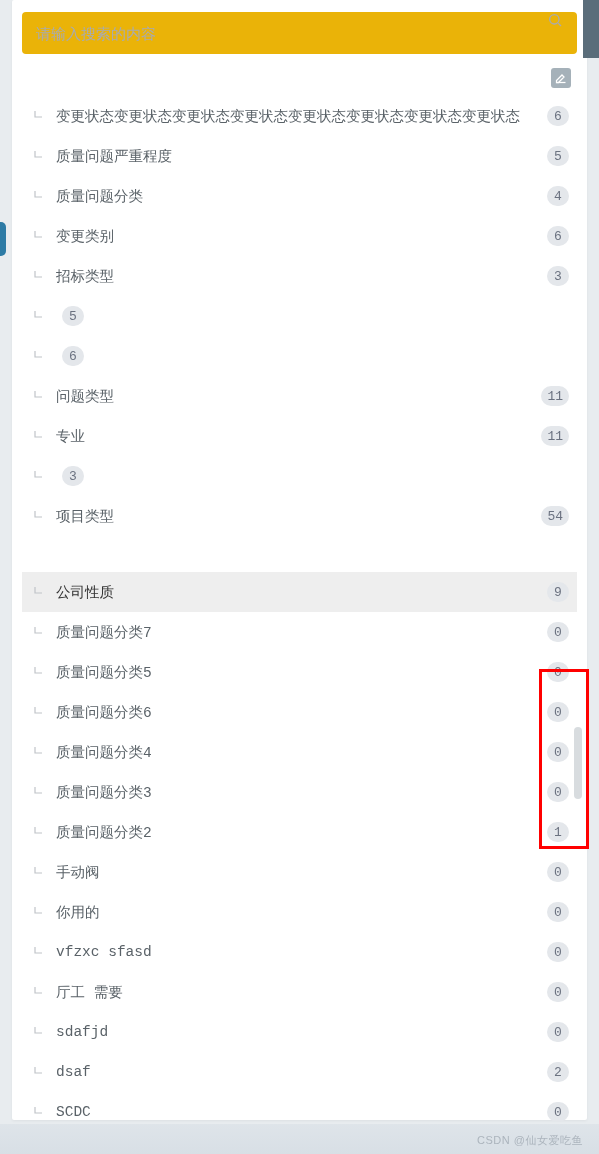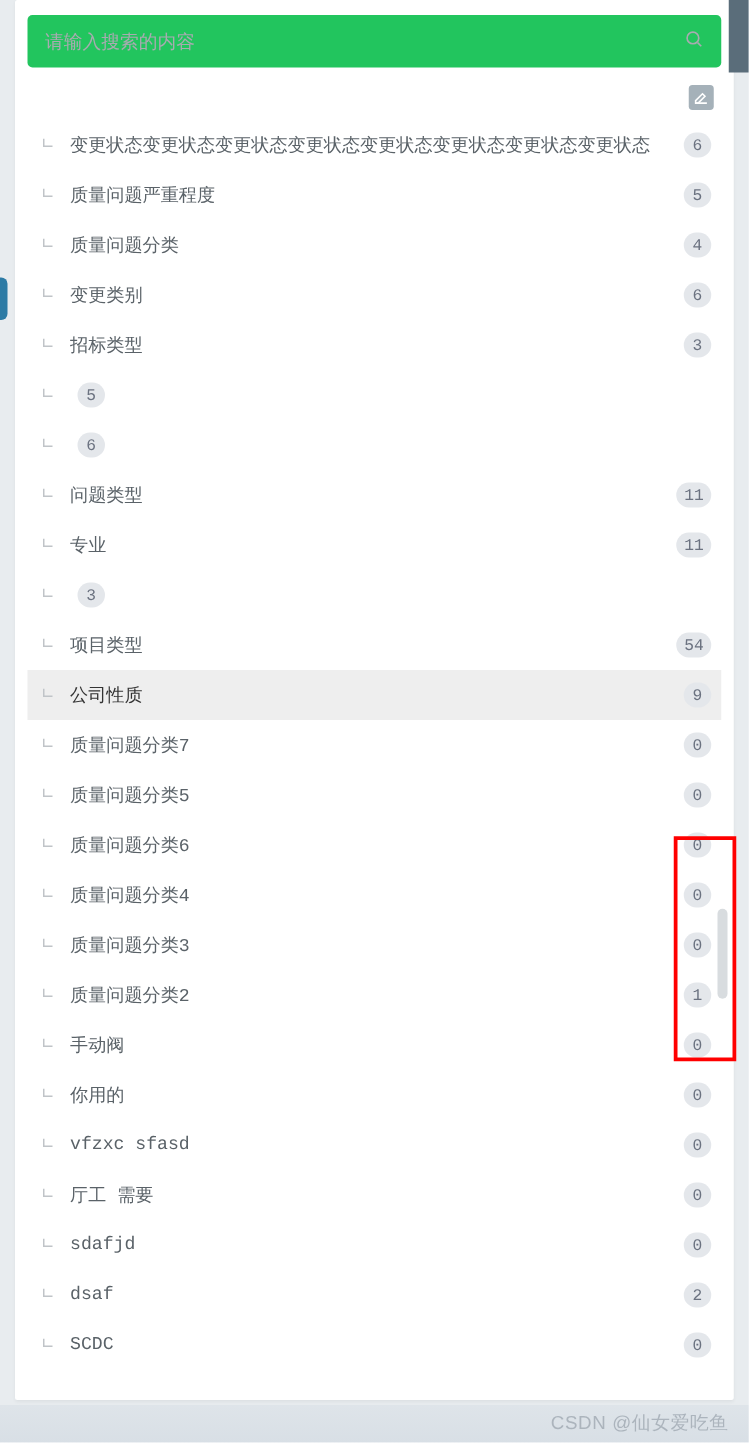--- a/index.html
+++ b/index.html
@@ -17,24 +17,23 @@
     }
     .panel {
       background: #ffffff;
       margin: 0 12px 0 12px;
       padding: 12px 10px 10px 10px;
       height: 1120px;
       border-radius: 2px;
       box-shadow: 0 1px 3px rgba(0,0,0,0.05);
     }
     .search-wrap {
-      background: #22c55e;
+      background: #eab308;
       border-radius: 4px;
       display: flex;
-      align-items: center;
       padding: 0 14px;
       height: 42px;
       margin-bottom: 14px;
     }
     .search-input {
       flex: 1;
       border: none;
       background: transparent;
       outline: none;
       font-size: 15px;
@@ -75,20 +74,21 @@
     .tree-item {
       display: flex;
       align-items: center;
       height: 40px;
       padding: 0 8px 0 8px;
       cursor: pointer;
       position: relative;
     }
     .tree-item.selected {
       background: #eeeeee;
+      margin-top: 36px;
     }
     .tree-connector {
       color: #c0c4c8;
       font-size: 13px;
       width: 18px;
       display: inline-flex;
       align-items: center;
       justify-content: center;
       flex-shrink: 0;
       margin-right: 8px;
@@ -152,21 +152,21 @@
       width: 8px;
       height: 72px;
       background: #d8dcdf;
       border-radius: 4px;
     }
     .watermark {
       position: absolute;
       bottom: 6px;
       right: 16px;
       color: rgba(140,150,160,0.6);
-      font-size: 15px;
+      font-size: 11px;
       letter-spacing: 0.5px;
       pointer-events: none;
     }
     .bottom-strip {
       position: absolute;
       bottom: 0;
       left: 0;
       right: 0;
       height: 30px;
       background: linear-gradient(to bottom, rgba(200,210,220,0.3), rgba(200,210,220,0.5));

